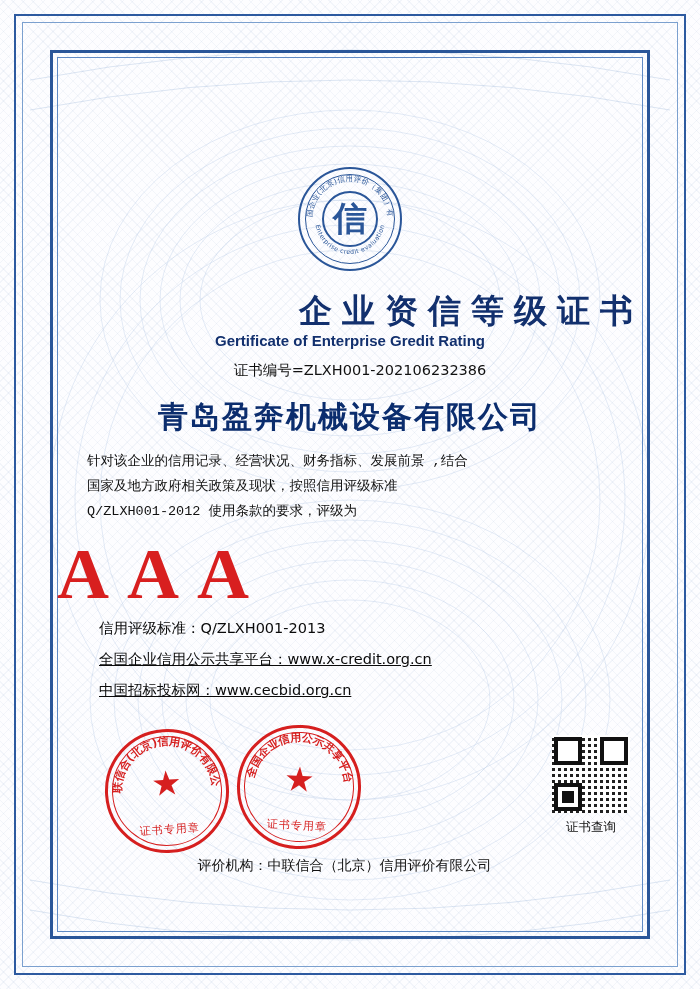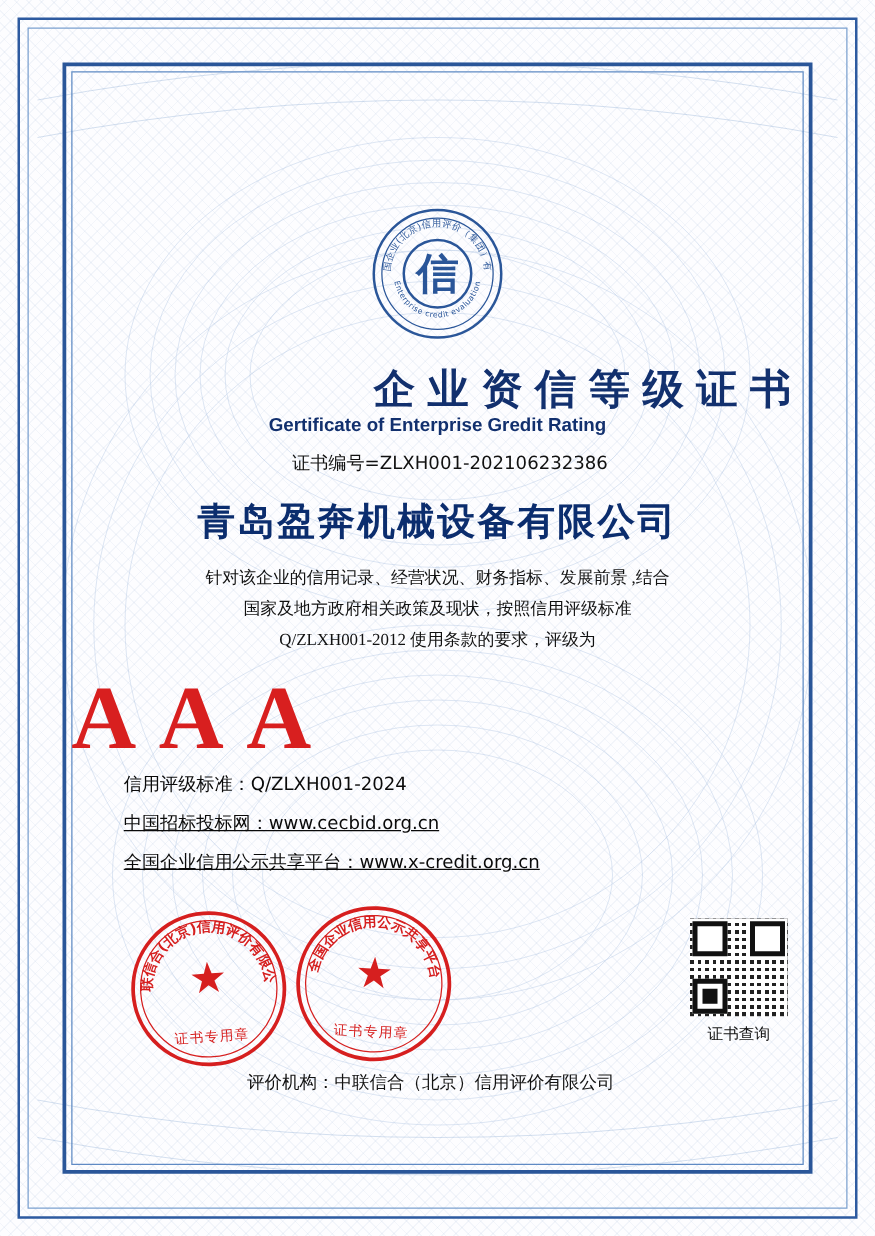--- a/index.html
+++ b/index.html
@@ -90,22 +90,22 @@
     padding-left:20px;
   }
   .company{
     position:absolute;left:0;right:0;top:340px;
     text-align:center;font-size:30px;font-weight:bold;color:#0b2d6e;
     letter-spacing:2px;
     font-family:"DejaVu Sans",sans-serif;
   }
   .para{
     position:absolute;left:30px;right:30px;top:392px;
-    text-align:center;color:#111;font-size:13.5px;line-height:25px;
-    font-family:Liberation Serif, serif;
+    text-align:left;color:#111;font-size:13.5px;line-height:25px;
+    font-family:Liberation Mono, monospace;
   }
   .para div{white-space:nowrap;}
   .grade{
     position:absolute;left:0;right:0;top:476px;
     text-align:left;
     font-size:72px;font-weight:bold;color:#d81f1f;
     letter-spacing:18px;
     font-family:"Liberation Serif",serif;
   }
   .facts{
@@ -219,23 +219,23 @@
 
     <div class="para">
       <div>针对该企业的信用记录、经营状况、财务指标、发展前景 ,结合</div>
       <div>国家及地方政府相关政策及现状，按照信用评级标准</div>
       <div>Q/ZLXH001-2012 使用条款的要求，评级为</div>
     </div>
 
     <div class="grade">AAA</div>
 
     <div class="facts">
-      <div class="row">信用评级标准：Q/ZLXH001-2024</div>
+      <div class="row">信用评级标准：Q/ZLXH001-2013</div>
+      <div class="row link">全国企业信用公示共享平台：www.x-credit.org.cn</div>
       <div class="row link">中国招标投标网：www.cecbid.org.cn</div>
-      <div class="row link">全国企业信用公示共享平台：www.x-credit.org.cn</div>
     </div>
 
     <div class="stamp stamp1">
       <div class="inner"></div>
       <svg viewBox="0 0 118 118">
         <defs>
             <path id="sArc1" d="M 13,59 A 46,46 0 0 1 105,59"></path>
           </defs>
         <text><textPath href="#sArc1" startOffset="50%" text-anchor="middle">中联信合(北京)信用评价有限公司</textPath></text>
       </svg>

